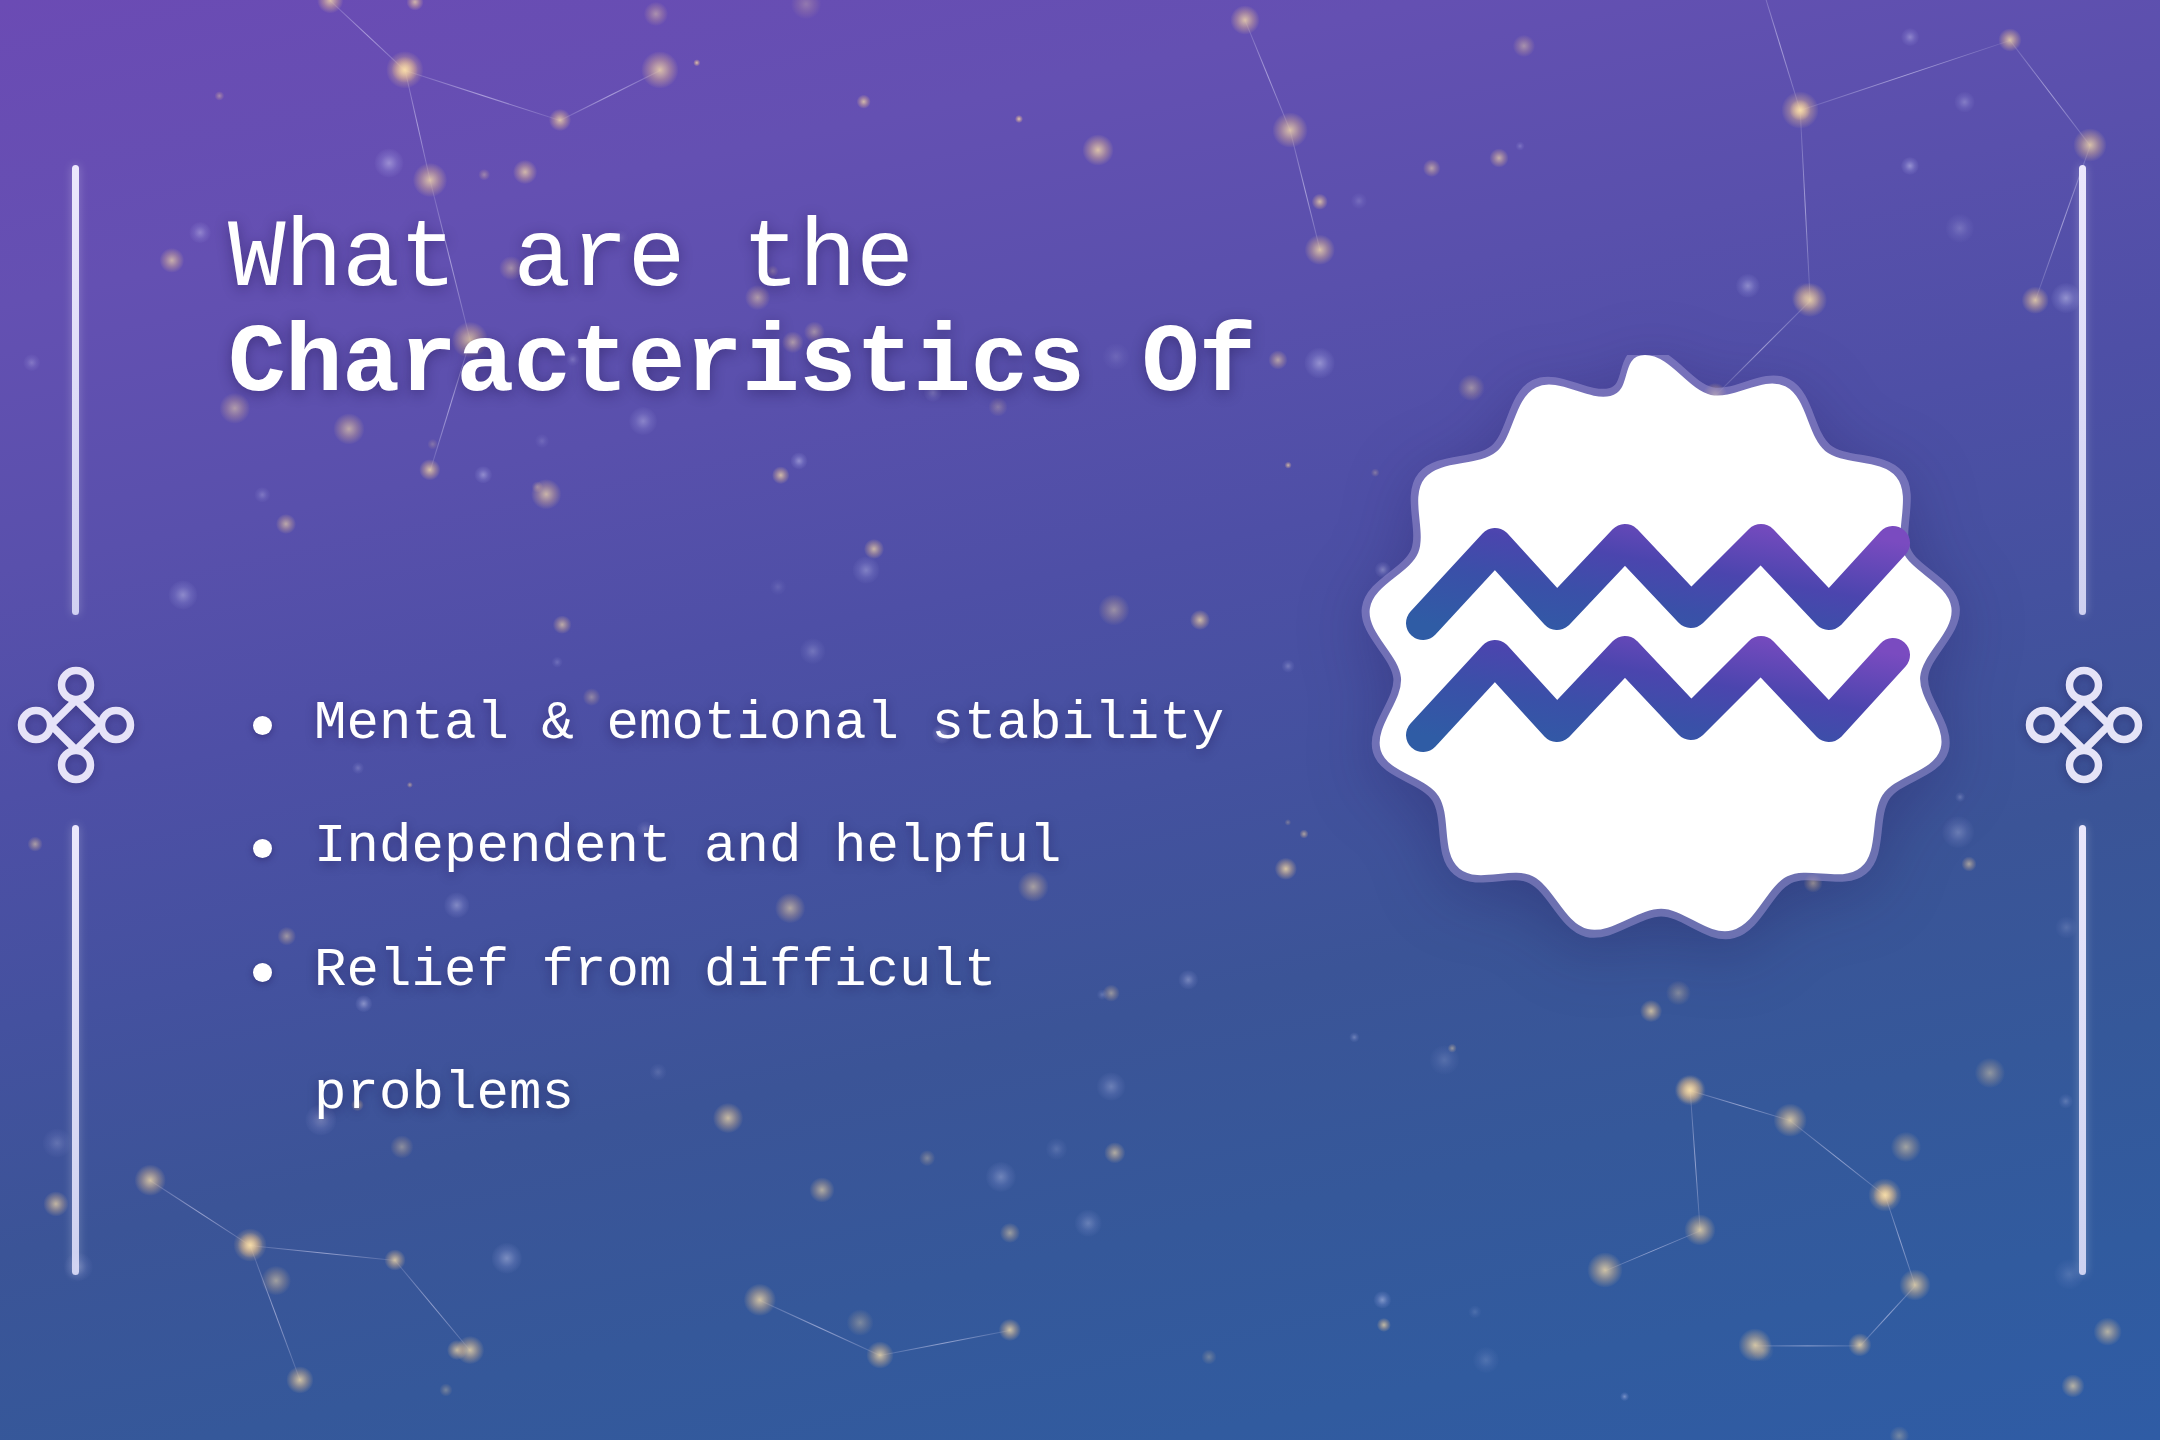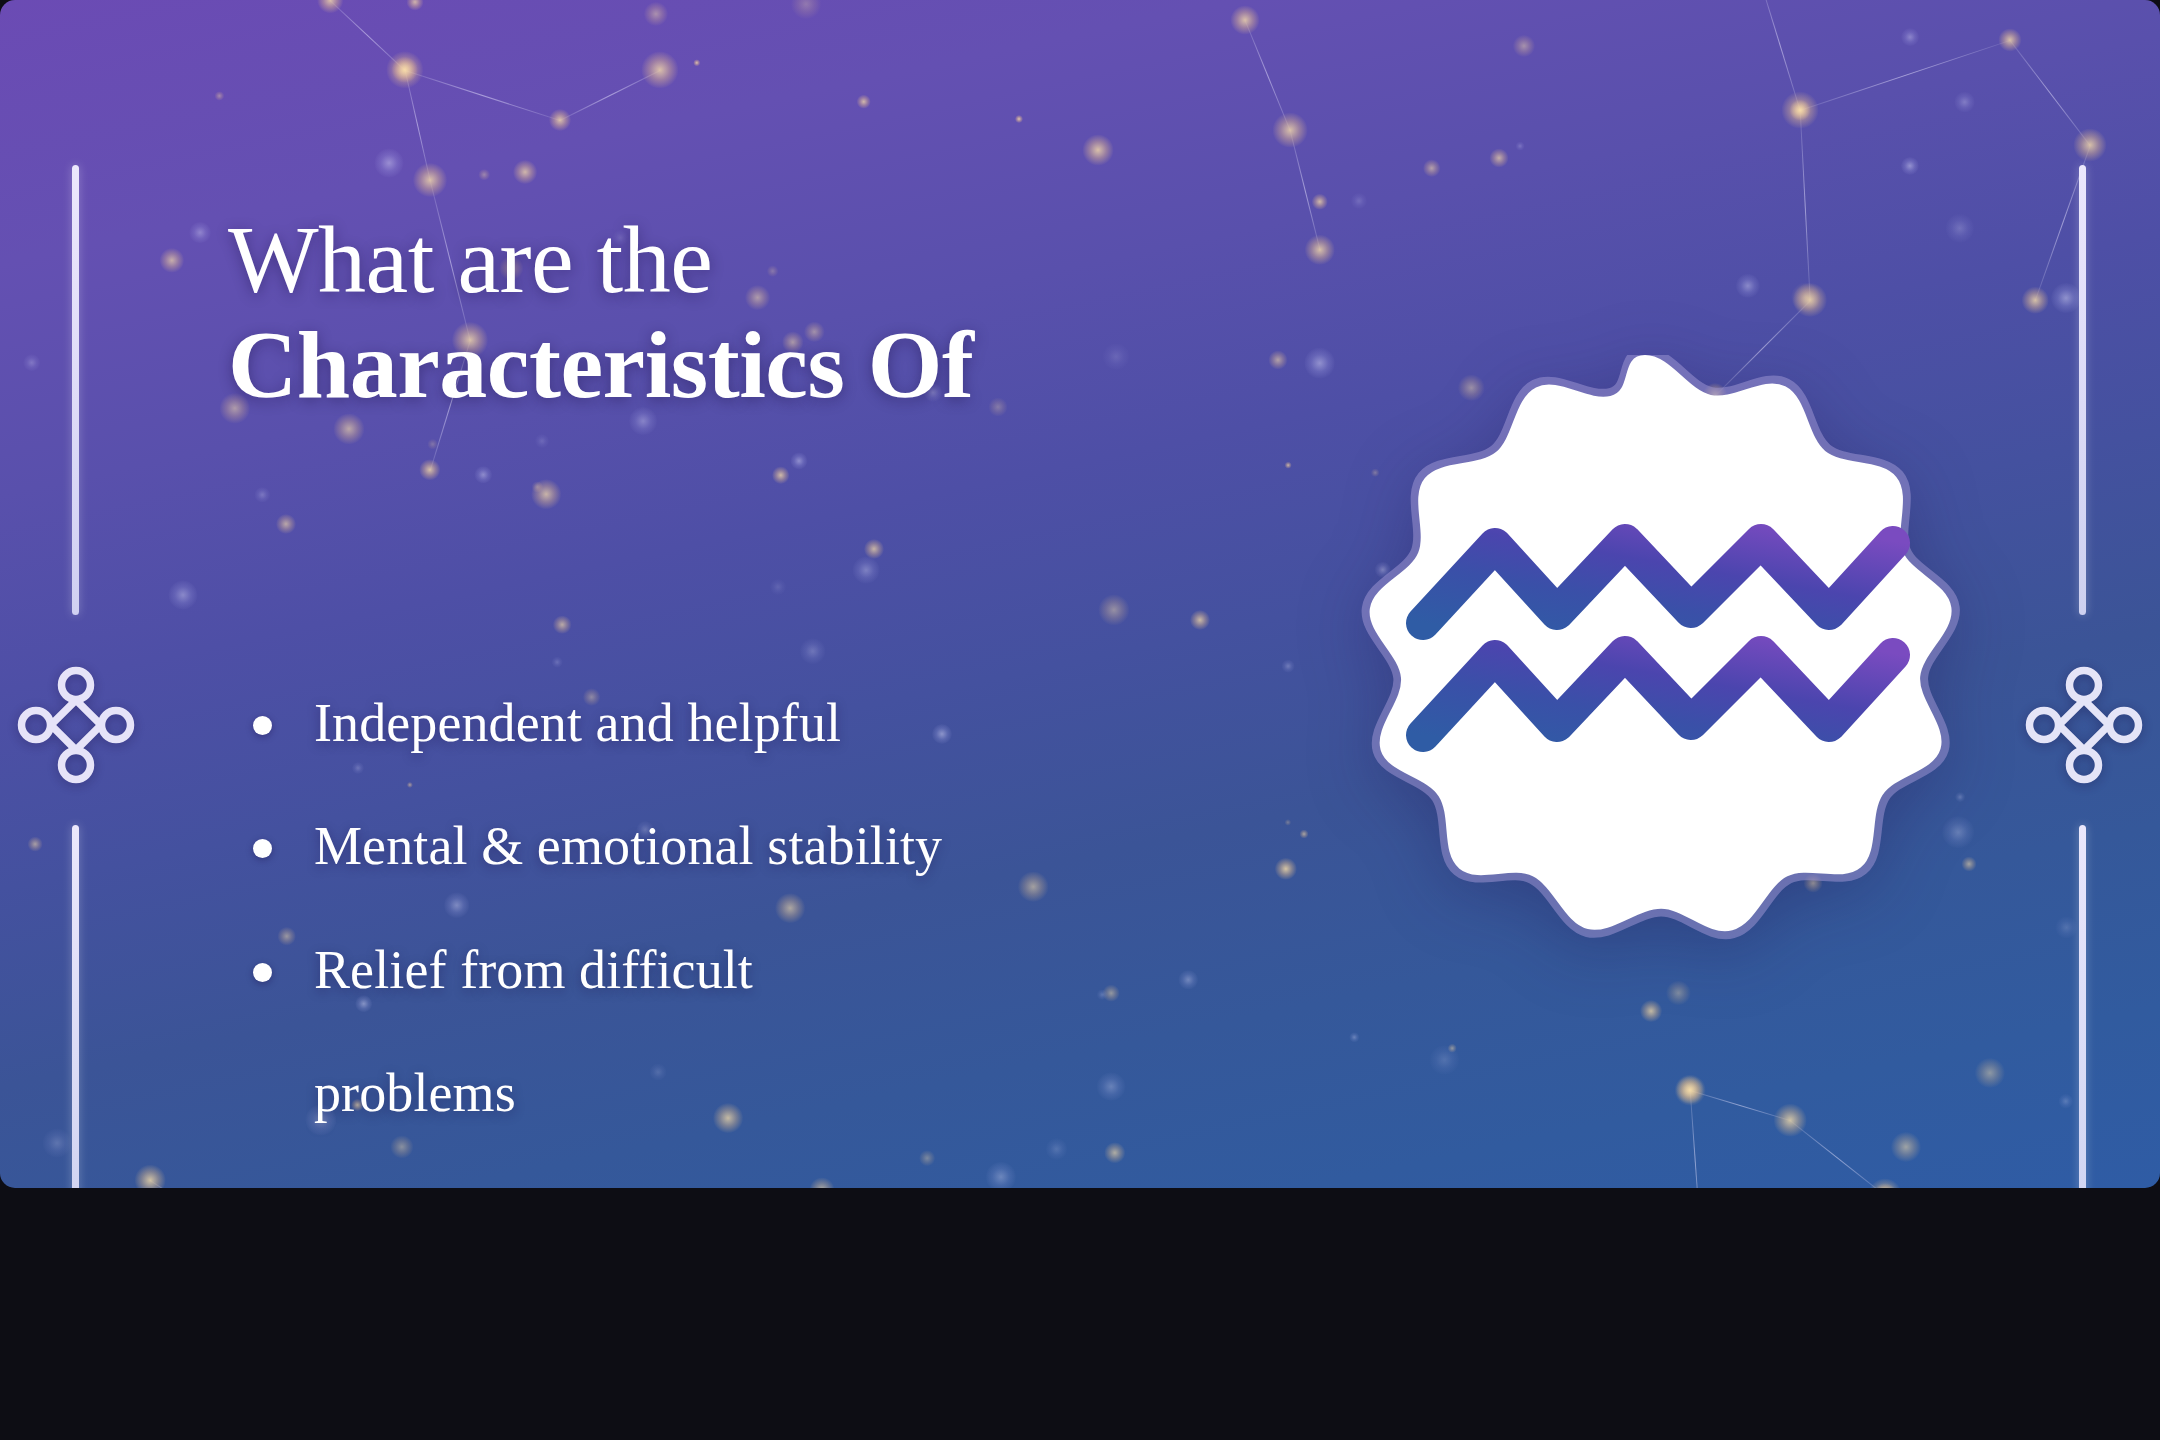--- a/index.html
+++ b/index.html
@@ -3,34 +3,33 @@
 <meta charset="utf-8">
 <style>
   html, body {
     margin: 0;
     padding: 0;
     background: #0d0d14;
   }
   #stage {
     position: relative;
     width: 2160px;
-    height: 1188px;
+    height: 1440px;
     overflow: hidden;
-    font-family: Liberation Serif, serif;
+    font-family: Liberation Mono, monospace;
     background: linear-gradient(168deg,
         #6B4BB4 0%,
         #6450B2 16%,
         #5950AC 30%,
         #4E4FA6 42%,
         #44519F 54%,
         #3B5497 66%,
         #35589A 78%,
         #315B9F 89%,
         #2F5CA5 100%);
-    border-radius: 15px;
   }
 
   
   .sky {
     position: absolute;
     inset: 0;
     pointer-events: none;
   }
   .star {
     position: absolute;
@@ -365,25 +364,25 @@
   </div>
 
   <h1 class="headline content">
     <span class="lead">What are the</span>
     <span class="strong">Characteristics Of</span>
   </h1>
 
   <ul class="bullets">
     <li>
       <span class="dot"></span>
-      <span>Independent and helpful</span>
+      <span>Mental &amp; emotional stability</span>
     </li>
     <li>
       <span class="dot"></span>
-      <span>Mental &amp; emotional stability</span>
+      <span>Independent and helpful</span>
     </li>
     <li>
       <span class="dot"></span>
       <span>Relief from difficult</span>
     </li>
     <li class="nomark">
       
       <span>problems</span>
     </li>
   </ul>

